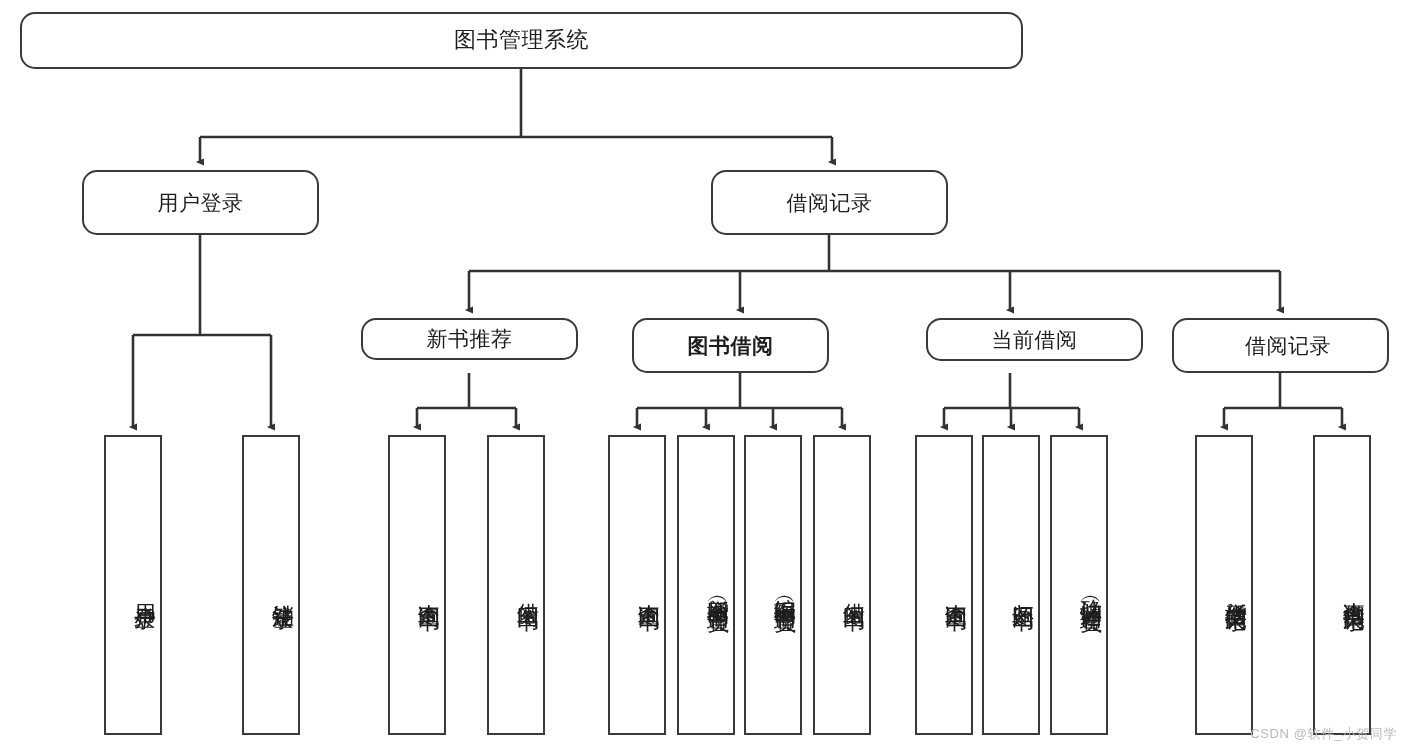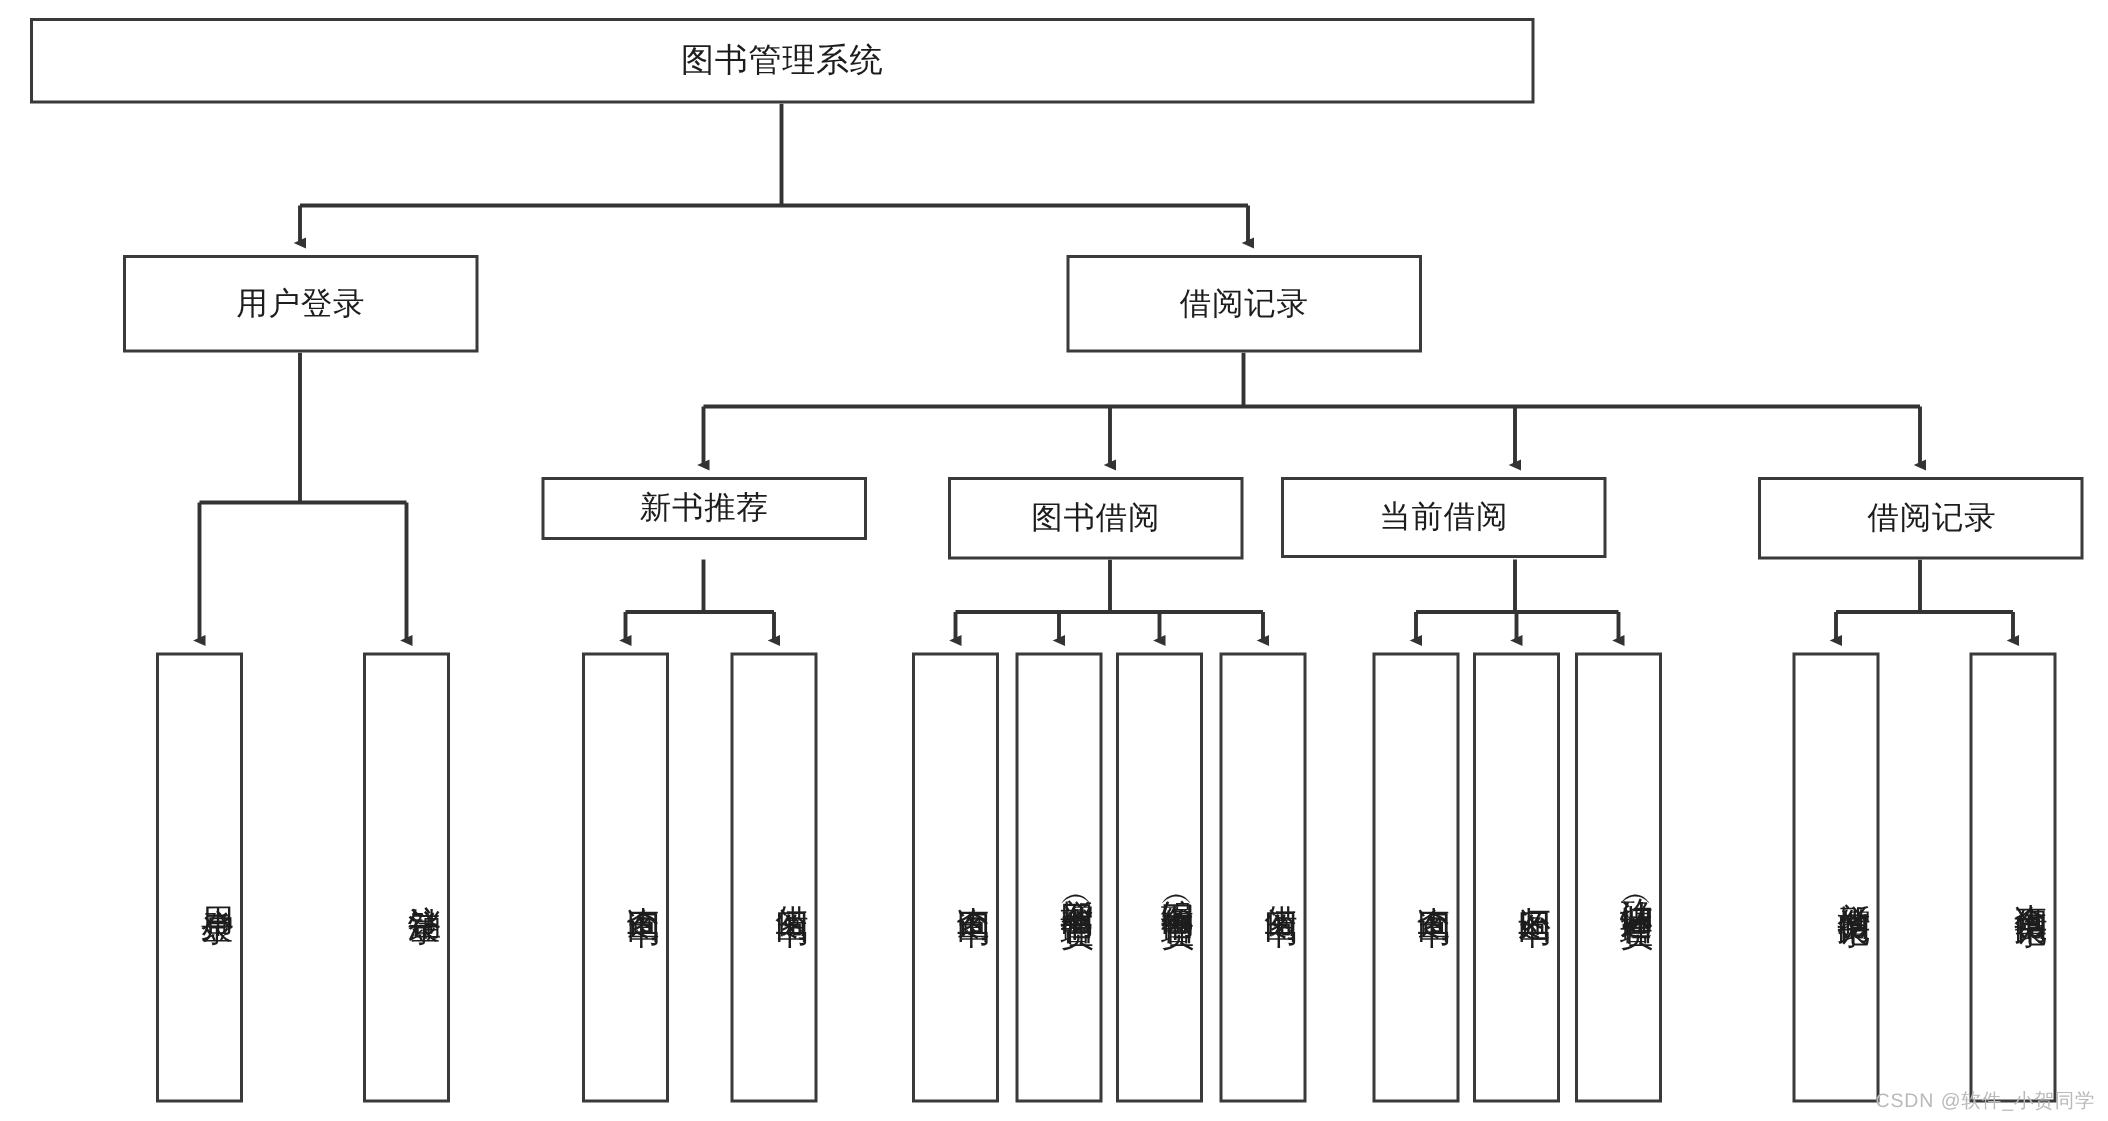--- a/index.html
+++ b/index.html
@@ -33,20 +33,21 @@
     display: flex;
     align-items: center;
     justify-content: center;
     color: #1d1d1d;
   }
   .node-h {
     font-size: 21px;
     line-height: 1.2;
     letter-spacing: 0.5px;
     white-space: nowrap;
+    border-radius: 15px;
   }
   .node-v {
     writing-mode: vertical-rl;
     text-orientation: upright;
     font-size: 22px;
     line-height: 1.32;
     letter-spacing: 2px;
     align-items: flex-start;
     justify-content: center;
     padding-top: 10px;
@@ -131,22 +132,22 @@
       <path d="M1342,408 L1342,427" stroke="#333333" stroke-width="2.6" fill="none" marker-end="url(#arrow)"></path>
     </g>
   </svg>
 
   <div class="node node-h root" style="left:20px;top:12px;width:1003px;height:57px;">图书管理系统</div>
 
   <div class="node node-h" style="left:82px;top:170px;width:237px;height:65px;">用户登录</div>
   <div class="node node-h" style="left:711px;top:170px;width:237px;height:65px;">借阅记录</div>
 
   <div class="node node-h" style="left:361px;top:318px;width:217px;height:42px;">新书推荐</div>
-  <div class="node node-h" style="left:632px;top:318px;width:197px;height:55px;">图书借阅</div>
-  <div class="node node-h" style="left:854px;top:318px;width:217px;height:54px;">当前借阅</div>
+  <div class="node node-h" style="left:632px;top:318px;width:197px;height:55px;font-weight:bold;">图书借阅</div>
+  <div class="node node-h" style="left:926px;top:318px;width:217px;height:43px;">当前借阅</div>
   <div class="node node-h" style="left:1172px;top:318px;width:217px;height:55px;padding-left:15px;">借阅记录</div>
 
   <div class="node node-v" style="left:104px;top:435px;width:58px;height:300px;">用户登录</div>
   <div class="node node-v" style="left:242px;top:435px;width:58px;height:300px;">注销登录</div>
 
   <div class="node node-v" style="left:388px;top:435px;width:58px;height:300px;">查询图书</div>
   <div class="node node-v" style="left:487px;top:435px;width:58px;height:300px;">借阅图书</div>
 
   <div class="node node-v" style="left:608px;top:435px;width:58px;height:300px;">查询图书</div>
   <div class="node node-v" style="left:677px;top:435px;width:58px;height:300px;">新增图书（管理员）</div>

